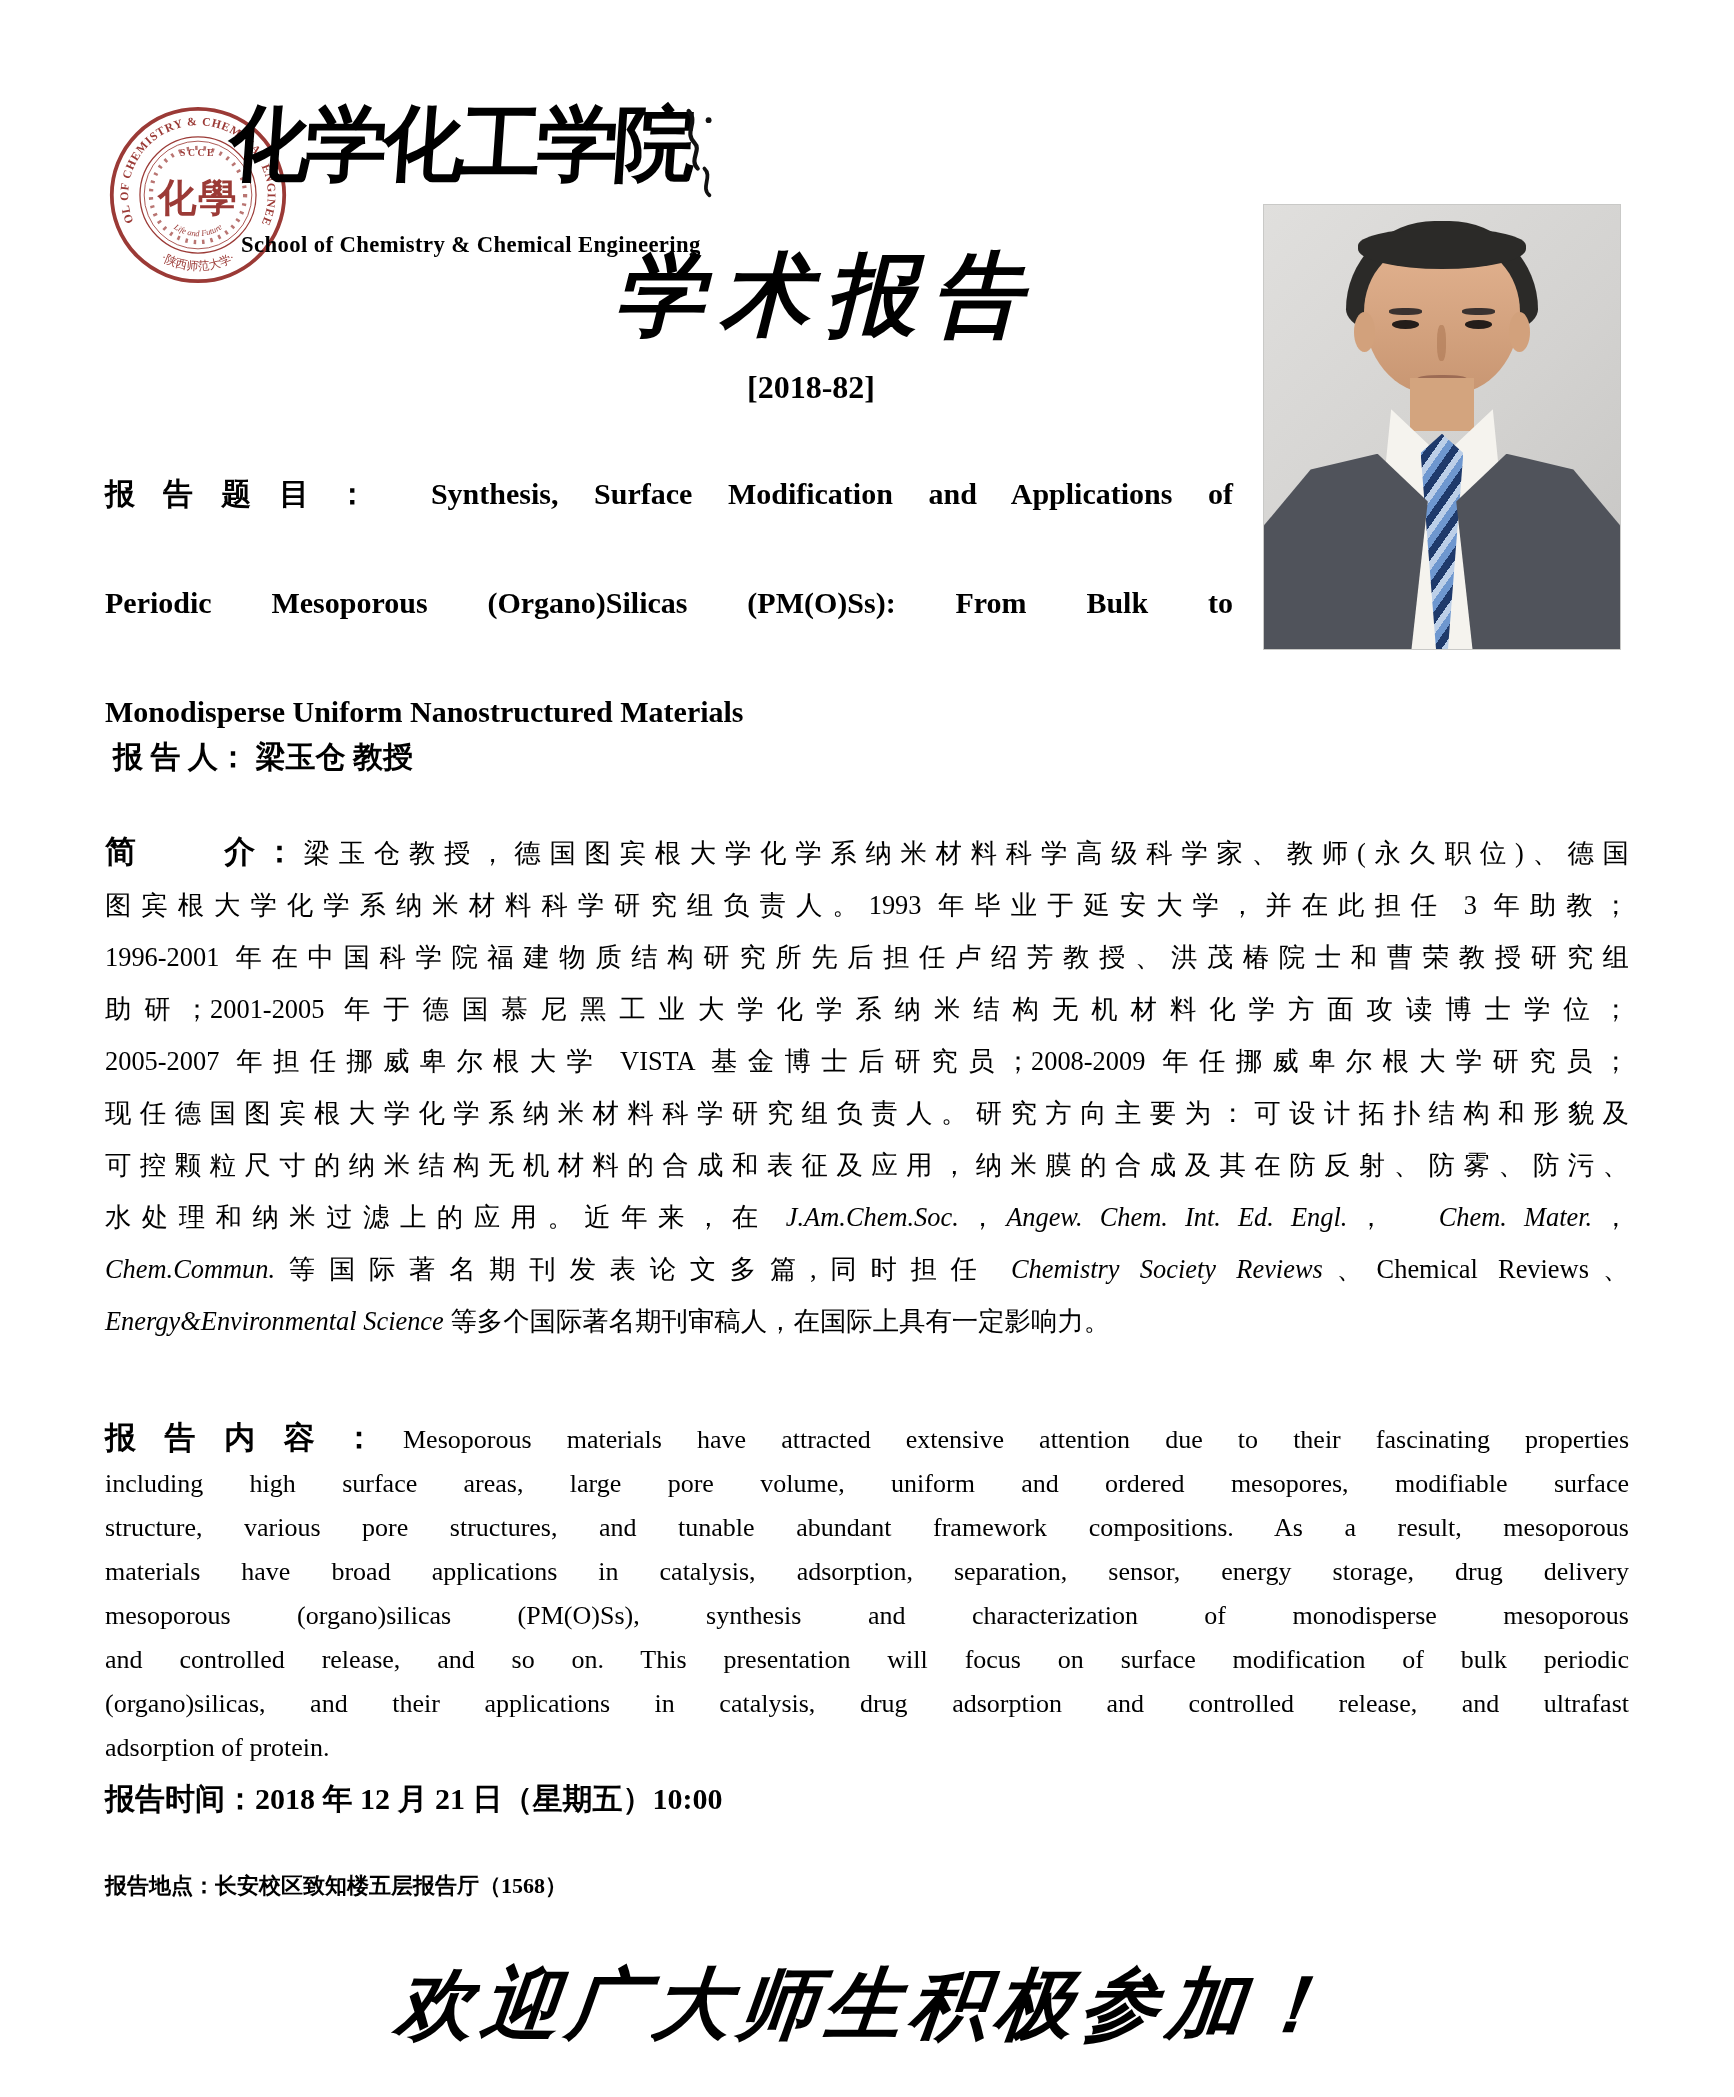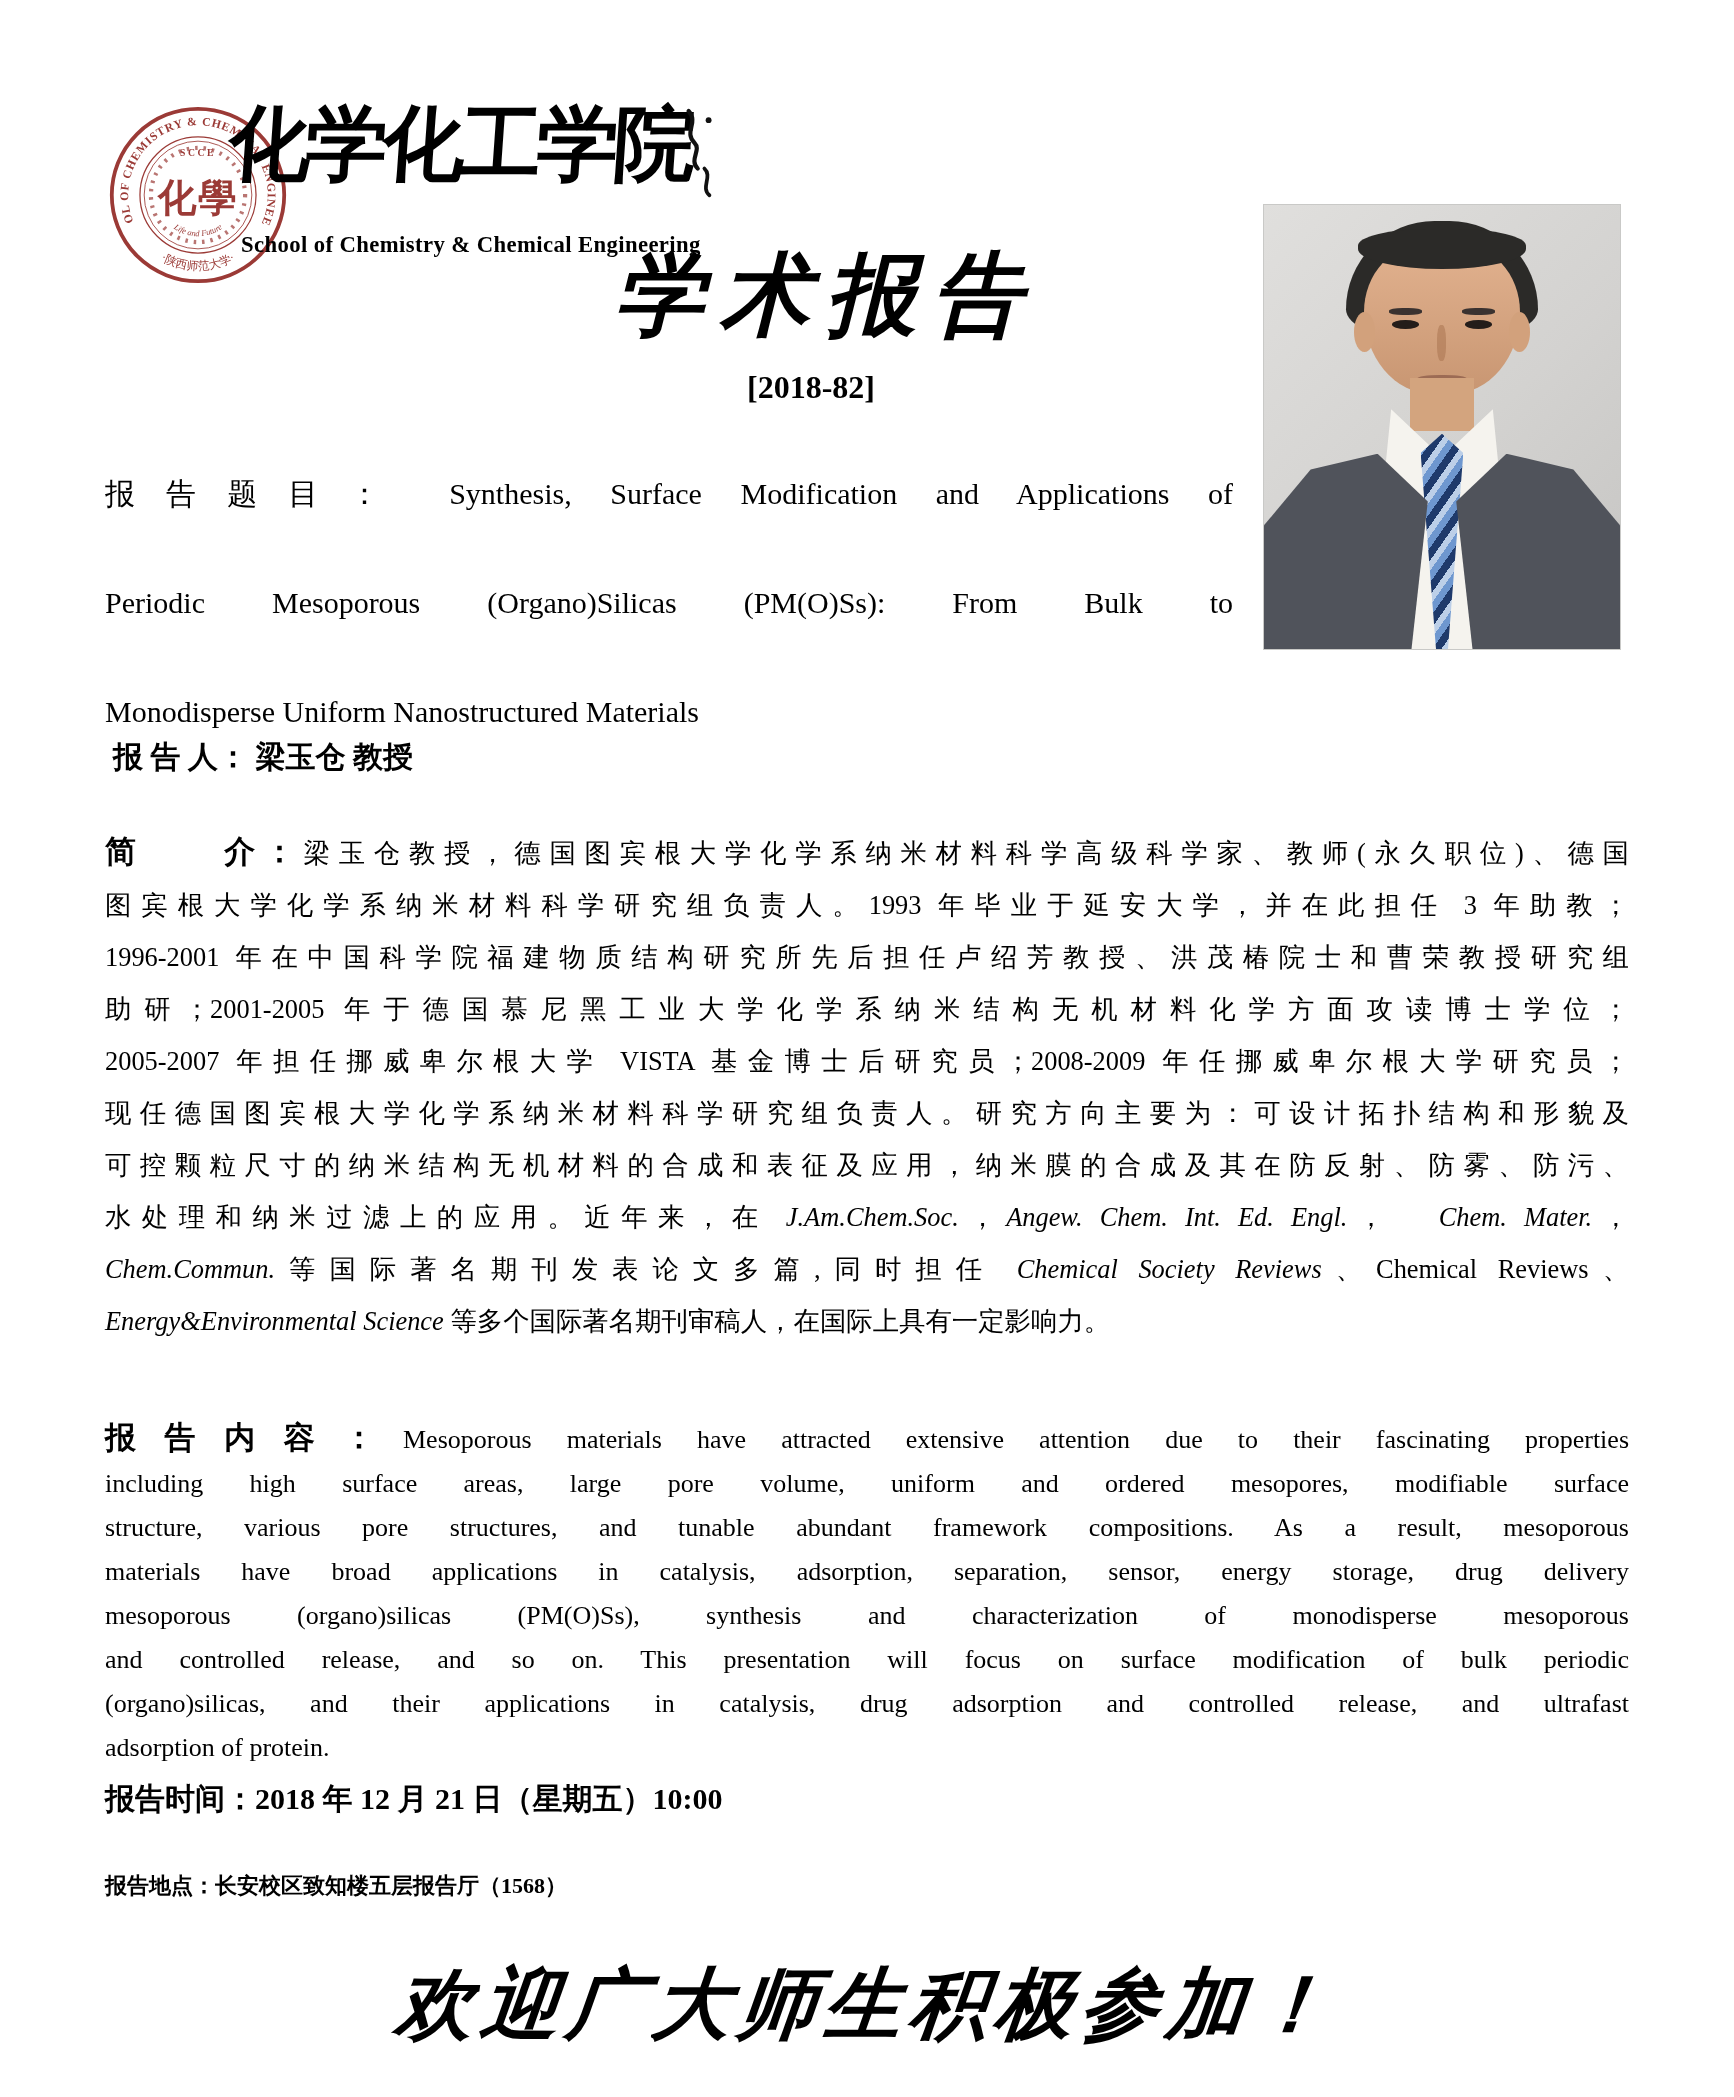--- a/index.html
+++ b/index.html
@@ -43,21 +43,21 @@
          clip-path:polygon(16% 0,50% 20%,84% 0,100% 100%,0 100%);}
   .tie{left:44%;top:51.5%;width:12%;height:48.5%;
        background:repeating-linear-gradient(125deg,#bccfe8 0 5.9px,#6e97cf 5.9px 12.6px,#1f3a6b 12.6px 20px);
        clip-path:polygon(50% 0,100% 9%,64% 100%,36% 100%,0 9%);}
   .suit-l{left:-1%;top:56%;width:47%;height:45%;background:#50535b;
           clip-path:polygon(0 38%,30% 8%,70% 0,100% 24%,90% 100%,0 100%);}
   .suit-r{left:54%;top:56%;width:47%;height:45%;background:#50535b;
           clip-path:polygon(100% 38%,70% 8%,30% 0,0 24%,10% 100%,100% 100%);}
 
   
-  .block-title{left:105px;top:439px;width:1128px;font-size:30px;font-weight:normal;line-height:109px;}
+  .block-title{left:105px;top:439px;width:1128px;font-size:30px;font-weight:bold;line-height:109px;}
   .speaker{left:113px;top:732px;font-size:30px;font-weight:bold;line-height:50px;white-space:nowrap;}
   .bio{left:105px;top:826px;width:1524px;font-size:26.4px;line-height:52px;}
   .abstract{left:105px;top:1416px;width:1524px;font-size:26px;line-height:44px;}
   .time{left:105px;top:1779px;font-size:30px;font-weight:bold;white-space:nowrap;}
   .venue{left:105px;top:1871px;font-size:22px;font-weight:bold;white-space:nowrap;}
   .welcome{left:0;top:1953px;width:1734px;text-align:center;font-size:78px;font-weight:bold;
            font-style:italic;letter-spacing:7.6px;transform:skewX(-6deg);white-space:nowrap;}
 </style>
 </head>
 <body>
@@ -129,21 +129,21 @@
 
   <div class="abs bio">
     <div class="jline"><span class="lbl">简　　介：</span><span>梁玉仓教授，德国图宾根大学化学系纳米材料科学高级科学家、教师(永久职位)、德国</span></div>
     <div class="jline">图宾根大学化学系纳米材料科学研究组负责人。1993 年毕业于延安大学，并在此担任 3 年助教；</div>
     <div class="jline">1996-2001 年在中国科学院福建物质结构研究所先后担任卢绍芳教授、洪茂椿院士和曹荣教授研究组</div>
     <div class="jline">助研；2001-2005 年于德国慕尼黑工业大学化学系纳米结构无机材料化学方面攻读博士学位；</div>
     <div class="jline">2005-2007 年担任挪威卑尔根大学 VISTA 基金博士后研究员；2008-2009 年任挪威卑尔根大学研究员；</div>
     <div class="jline">现任德国图宾根大学化学系纳米材料科学研究组负责人。研究方向主要为：可设计拓扑结构和形貌及</div>
     <div class="jline">可控颗粒尺寸的纳米结构无机材料的合成和表征及应用，纳米膜的合成及其在防反射、防雾、防污、</div>
     <div class="jline"><span>水处理和纳米过滤上的应用。近年来，在 </span><span style="font-style: italic;">J.Am.Chem.Soc.</span><span>，</span><span style="font-style: italic;">Angew. Chem. Int. Ed. Engl.</span><span>，</span><span style="font-style: italic; margin-left: 44px;">Chem. Mater.</span><span>，</span></div>
-    <div class="jline"><span style="font-style: italic;">Chem.Commun.</span><span>等国际著名期刊发表论文多篇,同时担任 </span><span style="font-style: italic;">Chemical Society Reviews</span><span>、</span><span style="">Chemical Reviews</span><span>、</span></div>
+    <div class="jline"><span style="font-style: italic;">Chem.Commun.</span><span>等国际著名期刊发表论文多篇,同时担任 </span><span style="font-style: italic;">Chemistry Society Reviews</span><span>、</span><span style="">Chemical Reviews</span><span>、</span></div>
     <div class="jlast"><span style="font-style: italic;">Energy&amp;Environmental Science</span><span> 等多个国际著名期刊审稿人，在国际上具有一定影响力。</span></div>
   </div>
 
   <div class="abs abstract">
     <div class="jline"><span class="lbl">报告内容：</span><span>Mesoporous materials have attracted extensive attention due to their fascinating properties</span></div>
     <div class="jline">including high surface areas, large pore volume, uniform and ordered mesopores, modifiable surface</div>
     <div class="jline">structure, various pore structures, and tunable abundant framework compositions. As a result, mesoporous</div>
     <div class="jline">materials have broad applications in catalysis, adsorption, separation, sensor, energy storage, drug delivery</div>
     <div class="jline">mesoporous (organo)silicas (PM(O)Ss), synthesis and characterization of monodisperse mesoporous</div>
     <div class="jline">and controlled release, and so on. This presentation will focus on surface modification of bulk periodic</div>

